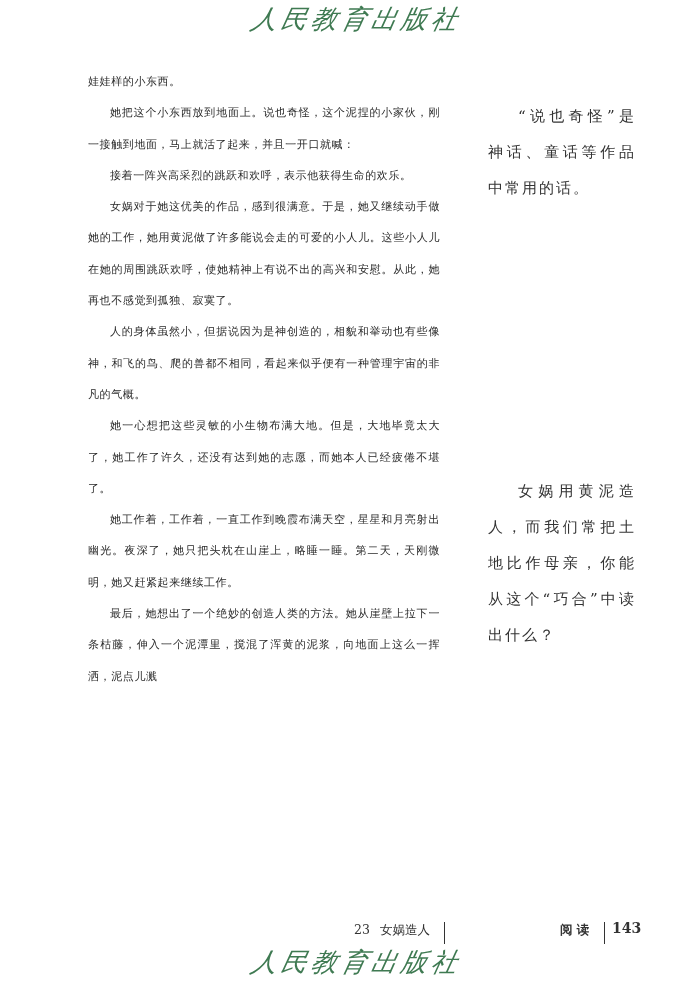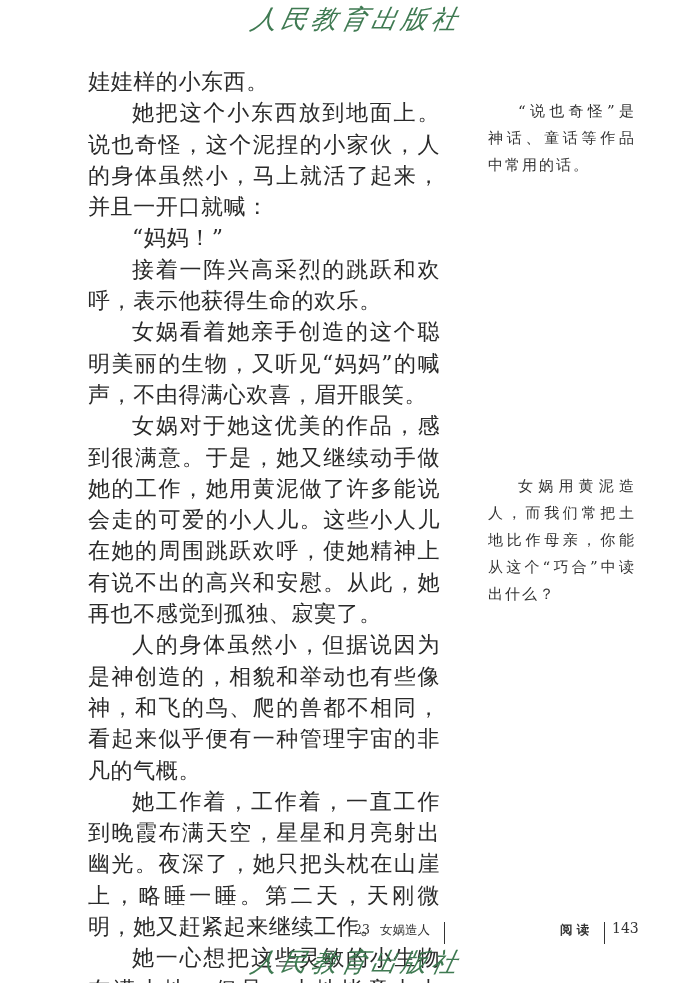--- a/index.html
+++ b/index.html
@@ -5,52 +5,50 @@
   html, body { margin: 0; padding: 0; background: #ffffff; }
   body { width: 695px; height: 983px; position: relative; overflow: hidden;
          font-family: "DejaVu Serif", "Liberation Serif", serif; color: #2a2a2a; }
   .logo { position: absolute; left: 252px; width: 200px; height: 32px;
           font-family: "DejaVu Serif", serif; font-style: italic; color: #3f7a52;
           font-size: 26px; letter-spacing: 4px; text-align: left; white-space: nowrap;
           transform: skewX(-12deg); }
   .logo.top { top: 2px; }
   .logo.bottom { top: 945px; }
   .main { position: absolute; left: 88px; top: 66px; width: 352px; }
-  .main p { margin: 0; font-size: 22px; line-height: 31.3px; text-align: justify;
+  .main p { margin: 0; font-size: 11px; line-height: 31.3px; text-align: justify;
             text-align-last: left; letter-spacing: 0.6px; }
   .main p.indent { text-indent: 2em; }
   .note { position: absolute; left: 488px; width: 148px; font-size: 15px;
-          line-height: 27px; color: #333; letter-spacing: 2px; text-align: justify; }
+          line-height: 36px; color: #333; letter-spacing: 2px; text-align: justify; }
   .note.n1 { top: 98px; }
   .note.n2 { top: 473px; }
   .note .ind { text-indent: 2em; display: block; }
   .footer { position: absolute; top: 922px; font-size: 12.5px; color: #333; }
   .footer.left { left: 354px; }
   .footer.right { left: 560px; font-weight: bold; }
   .vbar { position: absolute; width: 1px; background: #333; }
   .vbar.b1 { left: 444px; top: 922px; height: 22px; }
   .vbar.b2 { left: 604px; top: 922px; height: 22px; }
-  .pagenum { position: absolute; left: 612px; top: 920px; font-size: 14px; color: #333; }
+  .pagenum { position: absolute; left: 612px; top: 920px; font-size: 14px; color: #333; font-weight: bold; }
   .chapnum { margin-right: 10px; margin-top: 40px; }
 </style>
 </head>
 <body>
 
 <div class="logo top">人民教育出版社</div>
 
 <div class="main">
   <p>娃娃样的小东西。</p>
-  <p class="indent">她把这个小东西放到地面上。说也奇怪，这个泥捏的小家伙，人的身体虽然小，马上就活了起来，并且一开口就喊：</p>
-  <p class="indent">“妈妈！”</p>
+  <p class="indent">她把这个小东西放到地面上。说也奇怪，这个泥捏的小家伙，刚一接触到地面，马上就活了起来，并且一开口就喊：</p>
   <p class="indent">接着一阵兴高采烈的跳跃和欢呼，表示他获得生命的欢乐。</p>
-  <p class="indent">女娲看着她亲手创造的这个聪明美丽的生物，又听见“妈妈”的喊声，不由得满心欢喜，眉开眼笑。</p>
   <p class="indent">女娲对于她这优美的作品，感到很满意。于是，她又继续动手做她的工作，她用黄泥做了许多能说会走的可爱的小人儿。这些小人儿在她的周围跳跃欢呼，使她精神上有说不出的高兴和安慰。从此，她再也不感觉到孤独、寂寞了。</p>
   <p class="indent">人的身体虽然小，但据说因为是神创造的，相貌和举动也有些像神，和飞的鸟、爬的兽都不相同，看起来似乎便有一种管理宇宙的非凡的气概。</p>
+  <p class="indent">她一心想把这些灵敏的小生物布满大地。但是，大地毕竟太大了，她工作了许久，还没有达到她的志愿，而她本人已经疲倦不堪了。</p>
   <p class="indent">她工作着，工作着，一直工作到晚霞布满天空，星星和月亮射出幽光。夜深了，她只把头枕在山崖上，略睡一睡。第二天，天刚微明，她又赶紧起来继续工作。</p>
-  <p class="indent">她一心想把这些灵敏的小生物布满大地。但是，大地毕竟太大了，她工作了许久，还没有达到她的志愿，而她本人已经疲倦不堪了。</p>
   <p class="indent">最后，她想出了一个绝妙的创造人类的方法。她从崖壁上拉下一条枯藤，伸入一个泥潭里，搅混了浑黄的泥浆，向地面上这么一挥洒，泥点儿溅</p>
 </div>
 
 <div class="note n1">
   <span class="ind">“说也奇怪”是神话、童话等作品中常用的话。</span>
 </div>
 <div class="note n2">
   <span class="ind">女娲用黄泥造人，而我们常把土地比作母亲，你能从这个“巧合”中读出什么？</span>
 </div>
 

